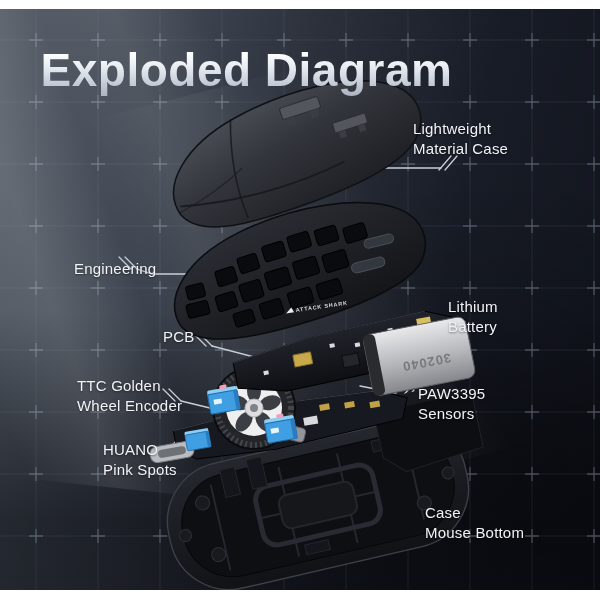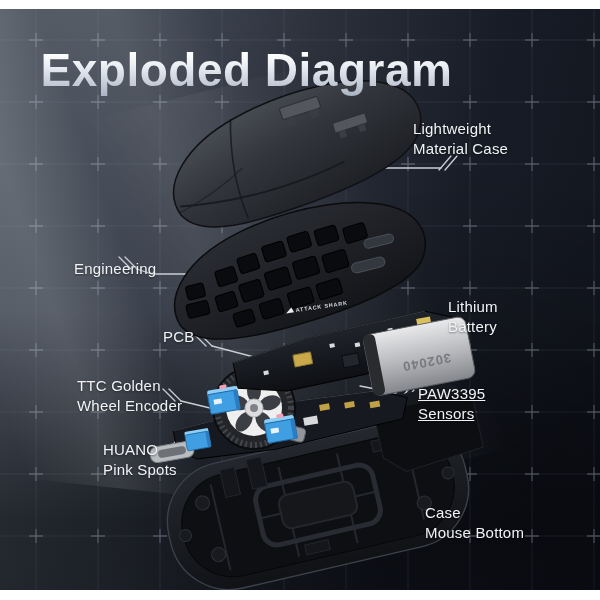--- a/index.html
+++ b/index.html
@@ -281,21 +281,21 @@
       <span>PCB</span>
     </div>
     <div class="label" style="left:448px;top:288px;">
       <span>Lithium</span>
       <span>Battery</span>
     </div>
     <div class="label" style="left:77px;top:367px;">
       <span>TTC Golden</span>
       <span>Wheel Encoder</span>
     </div>
-    <div class="label" style="left:418px;top:375px;text-decoration:underline;">
+    <div class="label" style="left:418px;top:375px;">
       <span>PAW3395</span>
       <span>Sensors</span>
     </div>
     <div class="label" style="left:103px;top:431px;">
       <span>HUANO</span>
       <span>Pink Spots</span>
     </div>
     <div class="label" style="left:425px;top:494px;">
       <span>Case</span>
       <span>Mouse Bottom</span>

